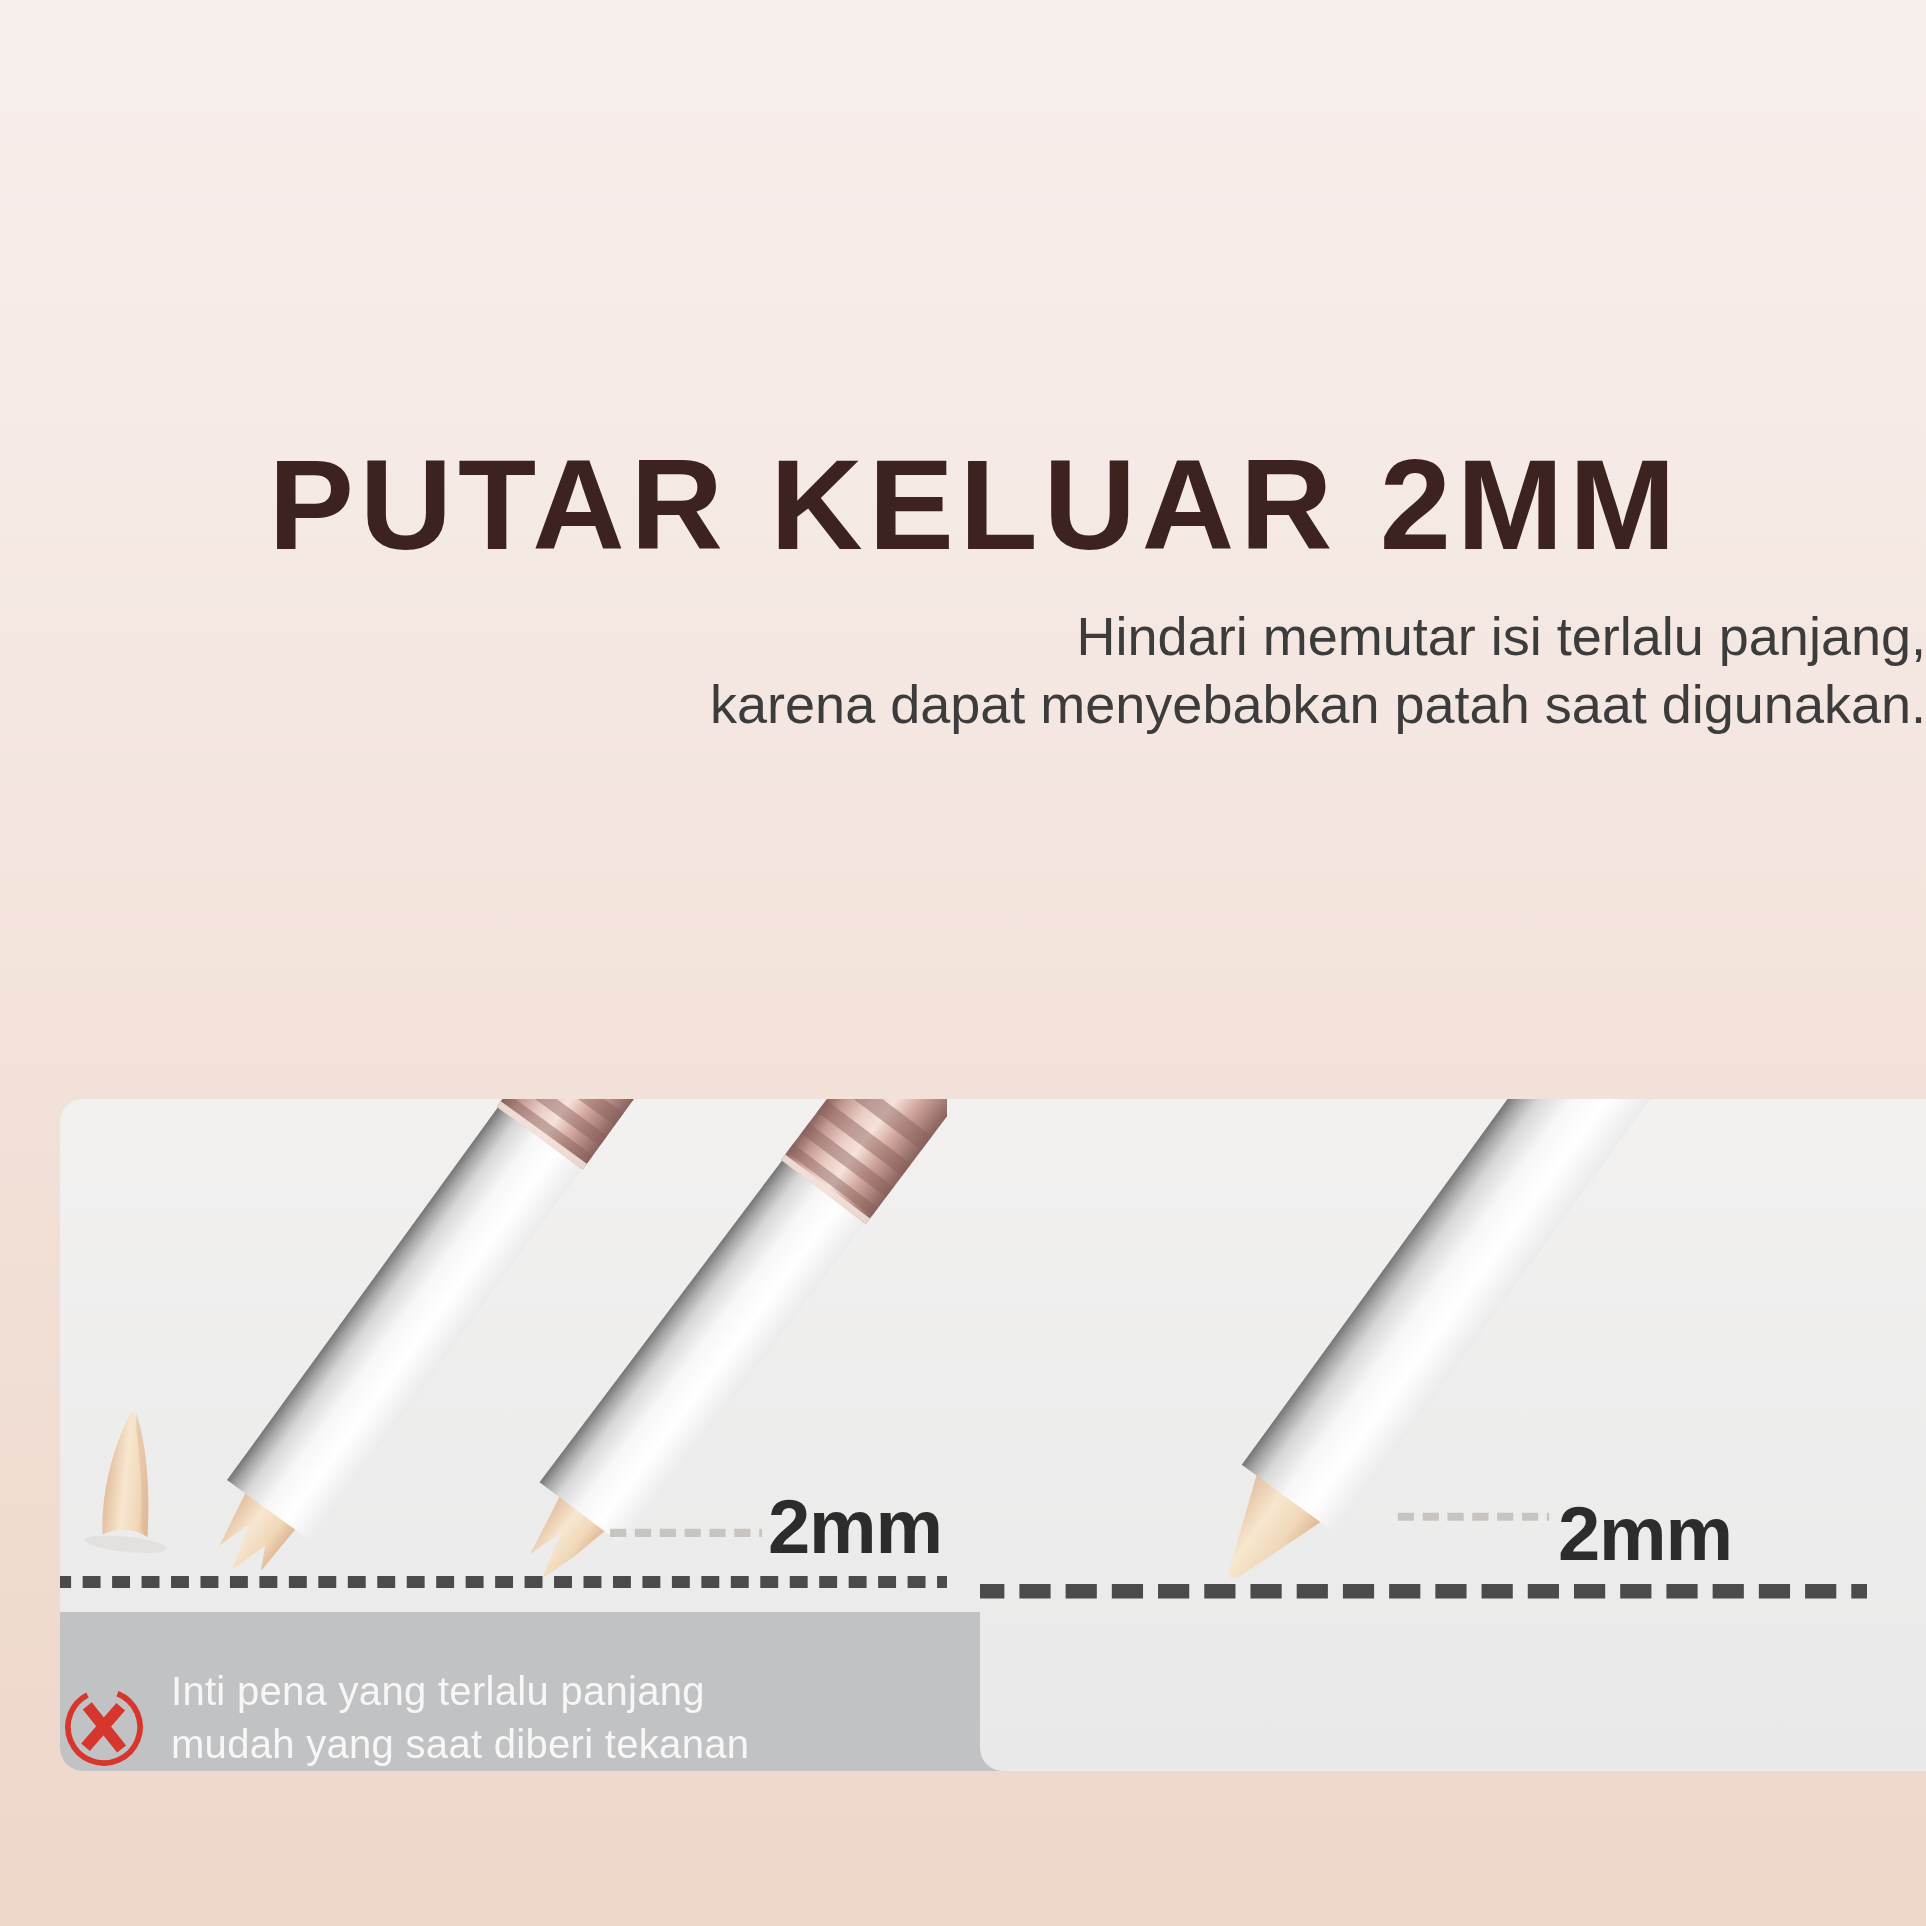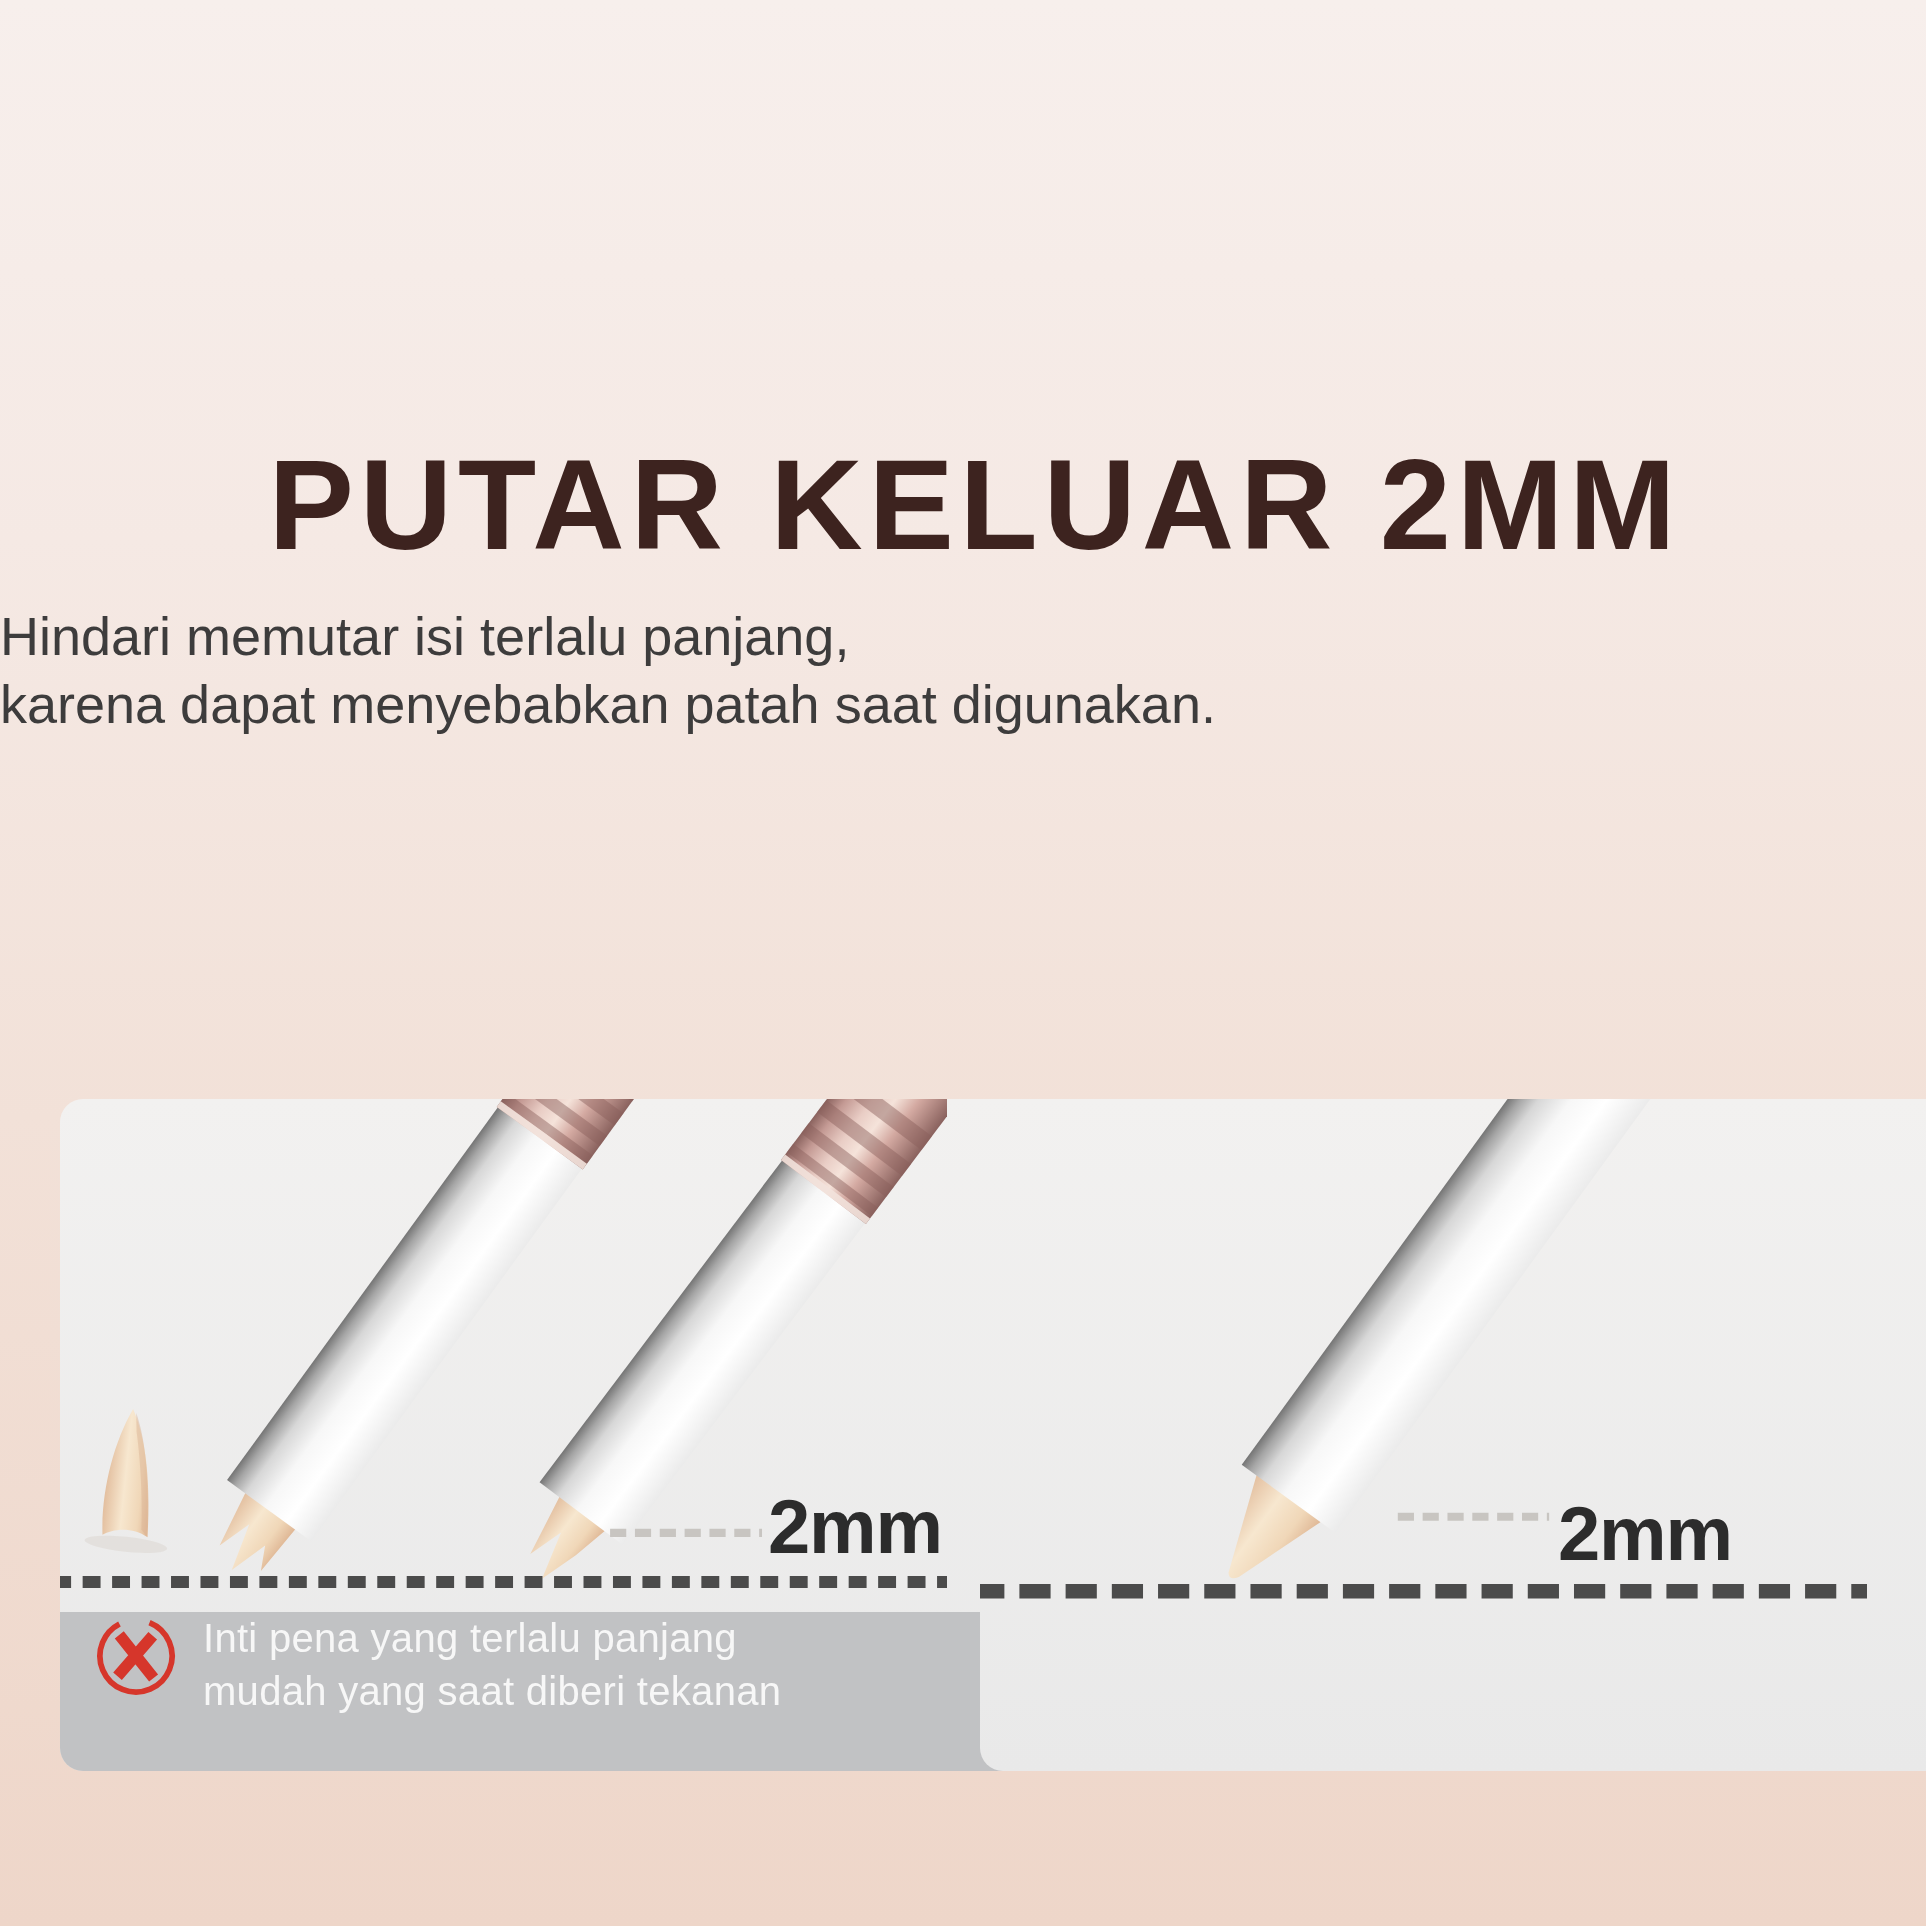--- a/index.html
+++ b/index.html
@@ -11,21 +11,21 @@
     font-family:"Liberation Sans", sans-serif;
   }
   .title{
     position:absolute;top:429px;left:0;width:100%;
     margin:12px;text-align:center;
     font-size:128px;line-height:1;font-weight:800;letter-spacing:5.8px;
     color:#3d231f;
   }
   .intro{
     position:absolute;top:602px;left:0;width:100%;
-    text-align:left;
+    text-align:right;
     font-size:54px;line-height:68px;font-weight:400;
     color:#3d3c3c;
   }
   .panel{
     position:absolute;top:1099px;width:1013px;height:672px;
     border-radius:23px;overflow:hidden;
     background:linear-gradient(180deg,#f2f1f0 0%,#e9e9e9 100%);
   }
   .panel-left{left:60px;}
   .panel-right{left:980px;}
@@ -34,22 +34,22 @@
   .measure{
     position:absolute;
     font-size:76px;font-weight:700;letter-spacing:-1.2px;
     color:#2c2c2c;
   }
   .measure-left{left:708px;top:384px;}
   .measure-right{left:578px;top:391px;}
   .caption{
     position:absolute;left:0;bottom:0;width:100%;height:159px;
     background:#c1c2c4;
-    display:flex;align-items:flex-start;
-    padding-left:32px;box-sizing:border-box;gap:23px;
+    display:flex;align-items:flex-end;
+    box-sizing:border-box;gap:23px;
   }
   .badge{flex:0 0 auto;width:88px;height:88px;}
   .caption-text{
     font-size:40px;line-height:53px;font-weight:400;
     color:#f7f7f7;letter-spacing:0.3px;
   }
 </style>
 </head>
 <body>
 

